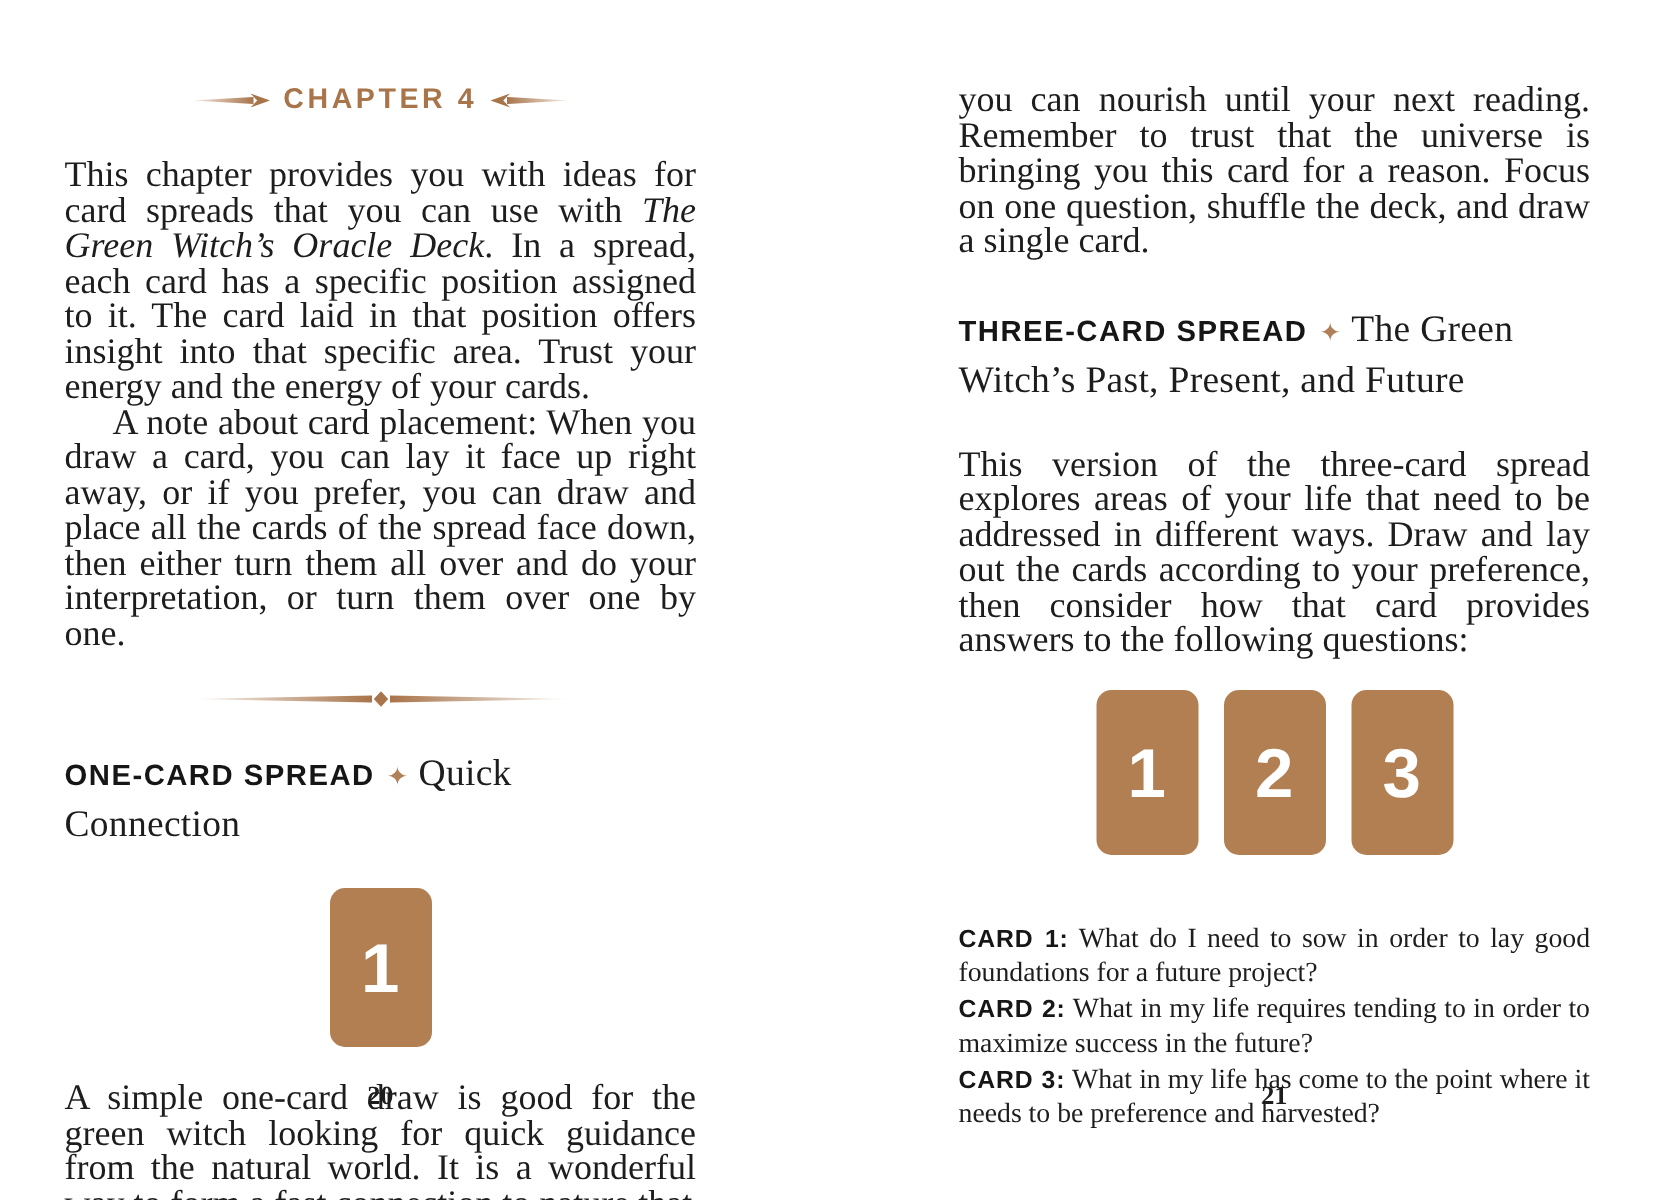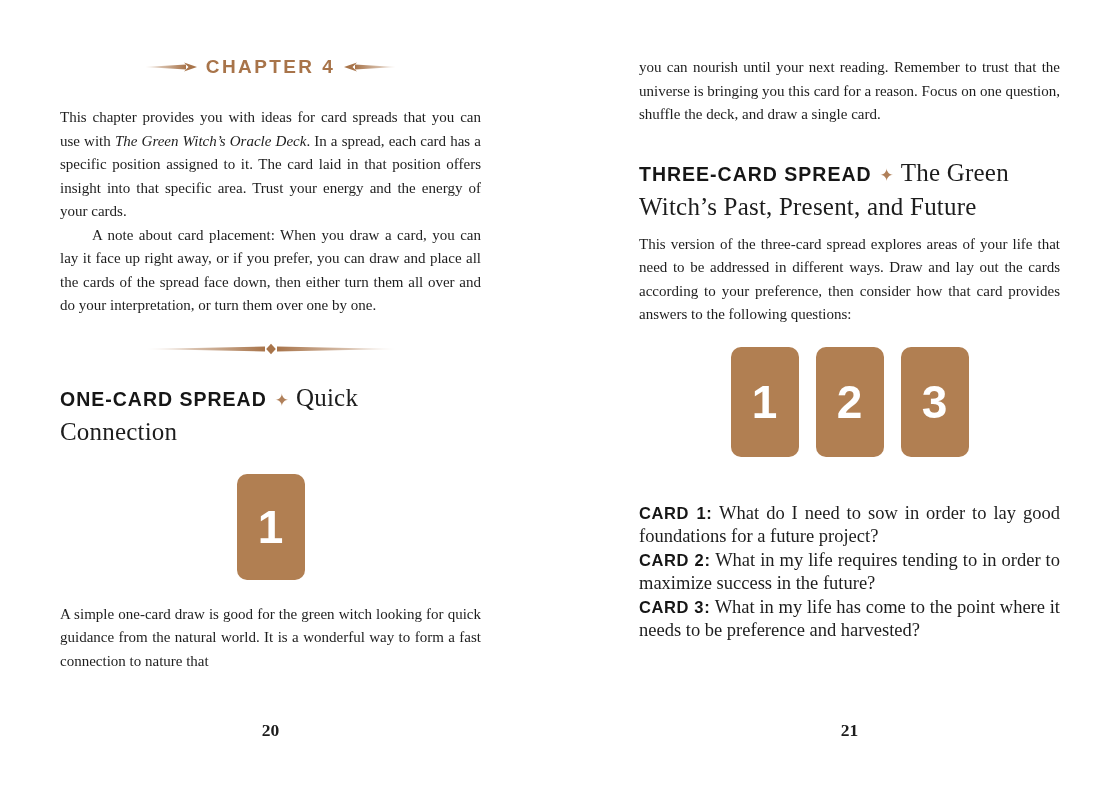--- a/index.html
+++ b/index.html
@@ -7,21 +7,21 @@
     width: 1120px; height: 800px;
     background: #ffffff;
     font-family: "Liberation Serif", serif;
     color: #1d1d1d;
     overflow: hidden;
     position: relative;
   }
   .page {
     position: absolute; top: 0; height: 800px; width: 421px;
   }
-  #page-left  { left: 60px;  }
+  #page-left  { left: 43px;  }
   #page-right { left: 639px; }
 
   
   .chapter-row {
     margin-top: 56px;
     display: flex; align-items: center; justify-content: center;
     gap: 9px;
   }
   .chapter-label {
     font-family: "Liberation Sans", sans-serif;
@@ -29,21 +29,21 @@
     color: #a8744a; white-space: nowrap;
   }
   .page-title {
     margin-top: 5px;
     text-align: center;
     font-size: 34px; font-weight: 600; letter-spacing: 0.3px;
   }
 
   
   .body-para {
-    font-size: 15px; line-height: 23.5px;
+    font-size: 24px; line-height: 23.5px;
     text-align: justify;
   }
   .intro-para { margin-top: 28px; }
   .indented   { text-indent: 32px; }
   .cont-para  { margin-top: 56px; }
 
   
   .divider-wrap { margin-top: 24px; text-align: center; }
 
   
@@ -159,21 +159,21 @@
 
 <section class="page right" id="page-right">
 
   <p class="body-para cont-para">you can nourish until your next reading. Remember to trust that the universe is bringing you this card for a reason. Focus on one question, shuffle the deck, and draw a single card.</p>
 
   <div class="section-heading">
     <span class="h-sans">THREE-CARD SPREAD</span><span class="star-icon">✦</span><span class="h-serif">The Green</span><br>
     <span class="h-serif">Witch’s Past, Present, and Future</span>
   </div>
 
-  <p class="body-para" style="margin-top:8px;">This version of the three-card spread explores areas of your life that need to be addressed in different ways. Draw and lay out the cards according to your preference, then consider how that card provides answers to the following questions:</p>
+  <p class="body-para" style="margin-top:27px;">This version of the three-card spread explores areas of your life that need to be addressed in different ways. Draw and lay out the cards according to your preference, then consider how that card provides answers to the following questions:</p>
 
   <div class="cards-row">
     <div class="oracle-card">
       <span>1</span>
     </div>
     <div class="oracle-card">
       <span>2</span>
     </div>
     <div class="oracle-card">
       <span>3</span>

